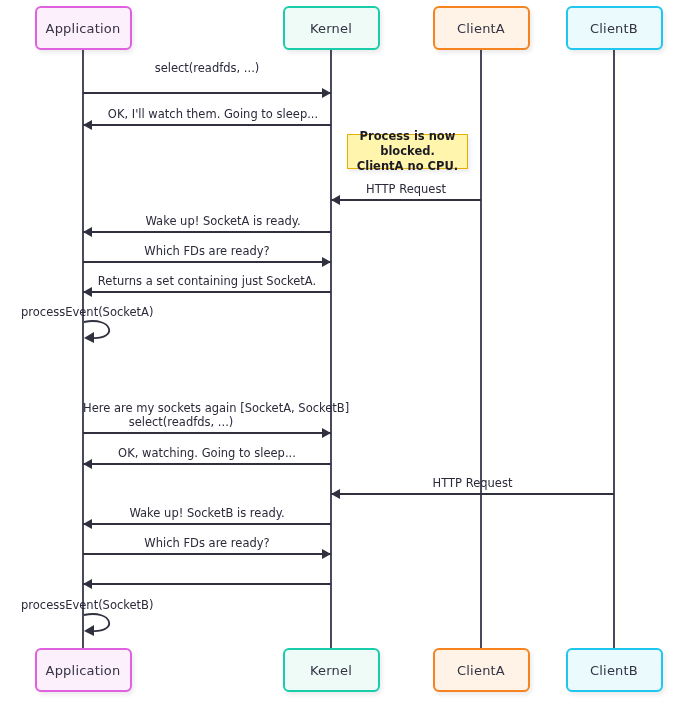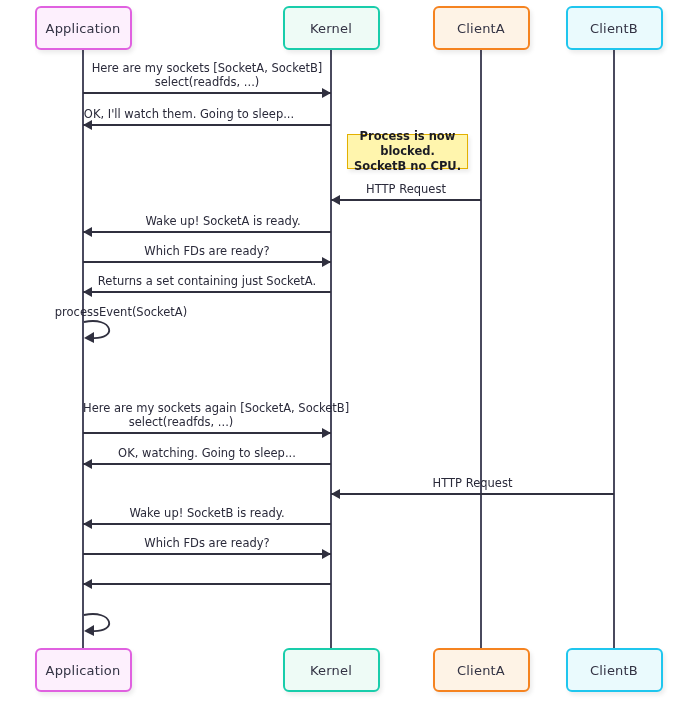--- a/index.html
+++ b/index.html
@@ -114,26 +114,25 @@
     </div>
     <div class="participant-box" style="left: 565.5px; top: 6px; width: 97px; height: 44px; border: 2px solid rgb(31, 198, 238); background: rgb(234, 250, 253);">
       <span>ClientB</span>
     </div>
     <div class="participant-box" style="left: 565.5px; top: 648px; width: 97px; height: 44px; border: 2px solid rgb(31, 198, 238); background: rgb(234, 250, 253);">
       <span>ClientB</span>
     </div>
     <div class="msg" style="left: 83px; top: 92px; width: 248px;"></div>
     <div class="arrowhead arrow-right" style="top: 88px; left: 322px;"></div>
     <div class="msg-label" style="left: 83px; width: 248px; top: 61px;">
-      <div>Here are my sockets [SocketA, SocketB]</div>
       <div>select(readfds, ...)</div>
     </div>
     <div class="msg" style="left: 83px; top: 124px; width: 248px;"></div>
     <div class="arrowhead arrow-left" style="top: 120px; left: 83px;"></div>
-    <div class="msg-label" style="left: 71px; width: 236px; top: 107px;">
+    <div class="msg-label" style="left: 95px; width: 236px; top: 107px;">
       <div>OK, I'll watch them. Going to sleep...</div>
     </div>
     <div class="msg" style="left: 331px; top: 199px; width: 150px;"></div>
     <div class="arrowhead arrow-left" style="top: 195px; left: 331px;"></div>
     <div class="msg-label" style="left: 331px; width: 150px; top: 182px;">
       <div>HTTP Request</div>
     </div>
     <div class="msg" style="left: 83px; top: 231px; width: 248px;"></div>
     <div class="arrowhead arrow-left" style="top: 227px; left: 83px;"></div>
     <div class="msg-label" style="left: 83px; width: 280px; top: 214px;">
@@ -170,30 +169,31 @@
     <div class="msg-label" style="left: 83px; width: 248px; top: 506px;">
       <div>Wake up! SocketB is ready.</div>
     </div>
     <div class="msg" style="left: 83px; top: 553px; width: 248px;"></div>
     <div class="arrowhead arrow-right" style="top: 549px; left: 322px;"></div>
     <div class="msg-label" style="left: 83px; width: 248px; top: 536px;">
       <div>Which FDs are ready?</div>
     </div>
     <div class="msg" style="left: 83px; top: 583px; width: 248px;"></div>
     <div class="arrowhead arrow-left" style="top: 579px; left: 83px;"></div>
-    <div class="msg-label" style="left: 21px; width: 200px; text-align: center; padding-left: 0px; top: 305px; text-indent: 0px;"><span>processEvent(SocketA)</span></div>
+    <div class="msg-label" style="left: 21px; width: 200px; text-align: left; padding-left: 0px; top: 305px; text-indent: 0px;"><span>processEvent(SocketA)</span></div>
     <div class="selfloop" style="left: 83px; top: 318px;">
       <svg width="40" height="26" viewBox="0 0 40 26">
         <path d="M1 4 C 30 -2, 36 22, 8 20" fill="none" stroke="#30303f" stroke-width="1.8"></path>
         <polygon points="11,14 11,25 1,20" fill="#30303f"></polygon>
       </svg>
     </div>
+    <div class="msg-label" style="left: 21px; width: 200px; text-align: left; padding-left: 0px; top: 598px; text-indent: 0px;"><span>processEvent(SocketB)</span></div>
     <div class="selfloop" style="left: 83px; top: 611px;">
       <svg width="40" height="26" viewBox="0 0 40 26">
         <path d="M1 4 C 30 -2, 36 22, 8 20" fill="none" stroke="#30303f" stroke-width="1.8"></path>
         <polygon points="11,14 11,25 1,20" fill="#30303f"></polygon>
       </svg>
     </div>
     <div class="note" style="left: 347px; top: 134px; width: 121px; height: 35px;">
       <div>Process is now blocked.</div>
-      <div>SocketB no CPU.</div>
+      <div>ClientA no CPU.</div>
     </div>
   </div>
 
 </body></html>

